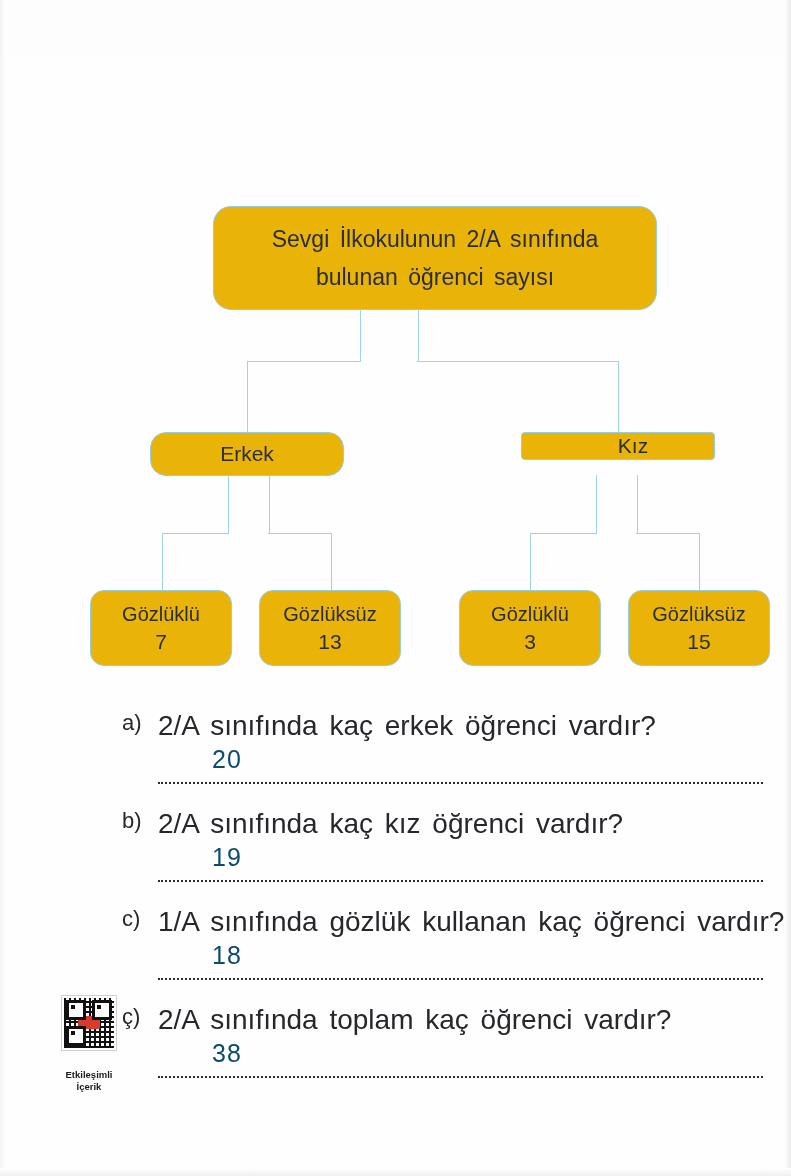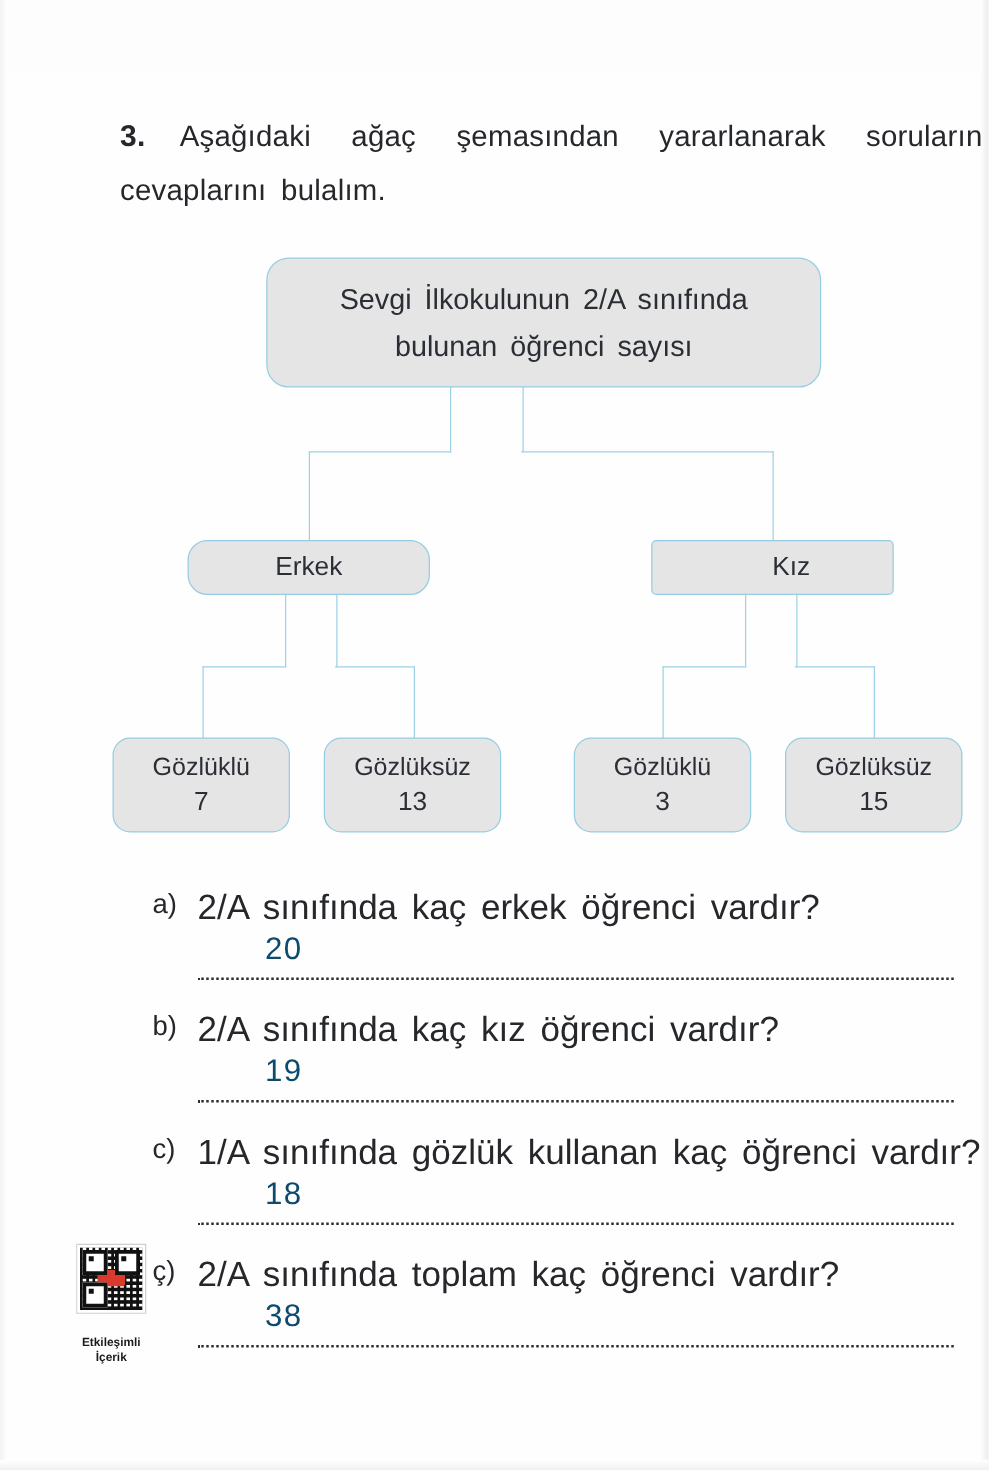--- a/index.html
+++ b/index.html
@@ -67,21 +67,21 @@
   #tree {
     position: absolute;
     left: 0;
     top: 0;
     width: 791px;
     height: 700px;
   }
   .node {
     position: absolute;
     box-sizing: border-box;
-    background: #e5e5e5;
+    background: #eab308;
     border: 1.4px solid #95cde2;
     border-radius: 14px;
     color: #2b2f35;
     display: flex;
     flex-direction: column;
     align-items: center;
     justify-content: center;
     text-align: center;
   }
   #node-root {
@@ -99,21 +99,21 @@
     top: 432px;
     width: 194px;
     height: 44px;
     border-radius: 16px;
     font-size: 21px;
   }
   #node-kiz {
     left: 521px;
     top: 432px;
     width: 194px;
-    height: 44px;
+    height: 28px;
     border-radius: 4px;
     font-size: 21px;
     padding-left: 30px;
   }
   .leaf {
     width: 142px;
     height: 76px;
     border-radius: 14px;
     font-size: 20px;
     line-height: 28px;
@@ -237,24 +237,20 @@
 </head>
 <body>
 
 <div id="page">
 
   <div id="scan-top-band"></div>
   <div id="scan-left-edge"></div>
   <div id="scan-right-edge"></div>
   <div id="scan-bottom-edge"></div>
 
-  <div id="header">
-    <span class="qnum">3.</span>
-    <span class="htext">Aşağıdaki ağaç şemasından yararlanarak soruların cevaplarını bulalım.</span>
-  </div>
 
   <div id="tree">
 
     <div class="connector vline" style="left:360px; top:308px; height:54px;"></div>
     <div class="connector vline" style="left:418px; top:308px; height:54px;"></div>
     <div class="connector hline" style="left:247px; top:361px; width:114px;"></div>
     <div class="connector hline" style="left:417px; top:361px; width:202px;"></div>
     <div class="connector vline" style="left:247px; top:361px; height:72px;"></div>
     <div class="connector vline" style="left:618px; top:361px; height:72px;"></div>
 

